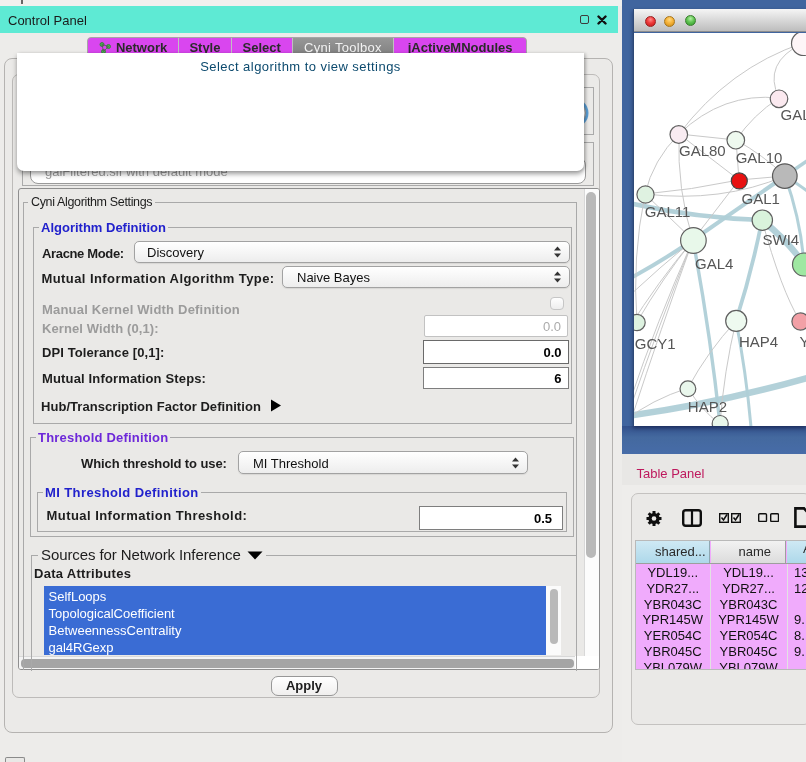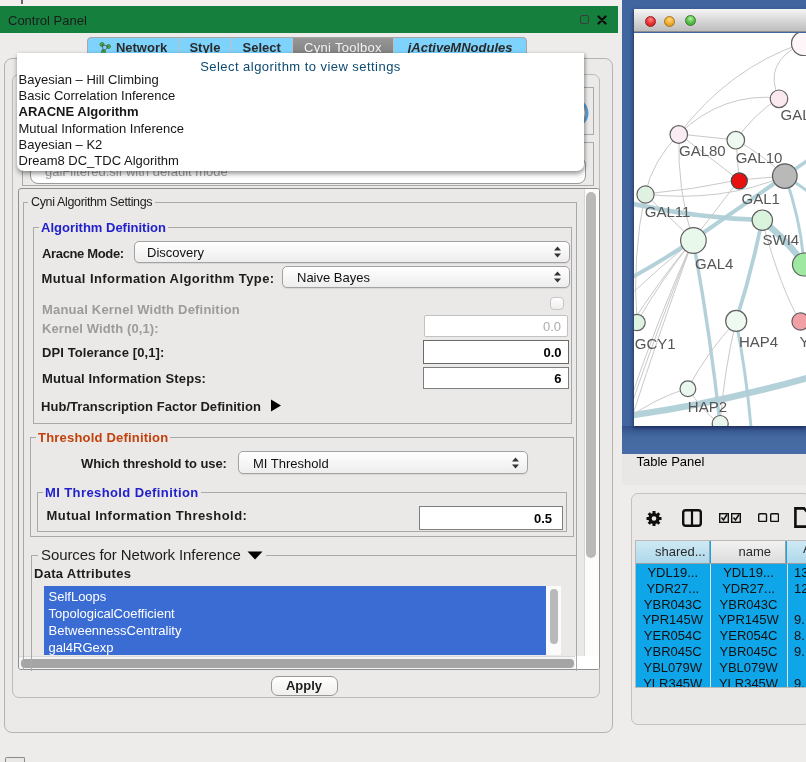--- a/index.html
+++ b/index.html
@@ -10,34 +10,34 @@
 .dis { color:#9b9b9b; }
 .combo {
   position:absolute; border:1px solid #a2a2a2; border-radius:5px;
   background:linear-gradient(#ffffff,#f7f7f7 45%,#ededed);
   box-shadow:0 1px 1px rgba(0,0,0,0.08);
 }
 .combo .ar { position:absolute; right:7px; top:50%; margin-top:-6px; width:9px; height:12px; }
 .combo .tx { position:absolute; left:12px; top:50%; transform:translateY(-50%); font-size:13px; color:#111; white-space:nowrap; }
 .tfield { position:absolute; background:#fff; }
 .tfield span { position:absolute; right:6px; top:50%; transform:translateY(-50%); font-size:13px; font-weight:600; }
-.seg { position:absolute; display:flex; background:#7dd3fc; border:1px solid #a6a6a6; border-radius:4px; overflow:hidden; }
+.seg { position:absolute; display:flex; background:#d946ef; border:1px solid #a6a6a6; border-radius:4px; overflow:hidden; }
 .seg > div { display:flex; align-items:center; justify-content:center; font-size:13px; font-weight:bold; color:#2b2b2b; border-right:1px solid #c0c0c0; }
-.seg > div:last-child { border-right:none;font-style:italic; }
+.seg > div:last-child { border-right:none; }
 .seg > div.sel { background:linear-gradient(#979797,#7e7e7e); color:#f2f2f2; }
 </style>
 </head>
 <body>
 
 <div class="abs" style="left:0;top:0;width:622px;height:762px;background:#edecea;">
 
   <div class="abs" style="left:0;top:0;width:622px;height:6px;background:#f1f0ee;"></div>
   <div class="abs" style="left:21px;top:0;width:2px;height:4px;background:#666;"></div>
 
-  <div class="abs" style="left:0;top:6px;width:618px;height:27px;background:#15803d;padding-left:34px;">
+  <div class="abs" style="left:0;top:6px;width:618px;height:27px;background:#5eead4;padding-left:34px;">
     <div class="abs" style="left:8px;top:7px;font-size:13px;color:#1b1b1b;">Control Panel</div>
 
     <div class="abs" style="left:580px;top:9px;width:9px;height:9px;border:1.4px solid #3c3c3c;border-radius:2px;"></div>
 
     <svg class="abs" style="left:596.5px;top:9px;" width="10" height="10" viewBox="0 0 10 10">
         <path d="M1.5 1.5 L8.5 8.5 M8.5 1.5 L1.5 8.5" stroke="#111" stroke-width="2.4" stroke-linecap="round"></path>
       </svg>
   </div>
 
   <div class="abs" style="left:4px;top:58px;width:608.5px;height:675px;background:#ebeae8;border:1px solid #b5b3b1;border-radius:8px;"></div>
@@ -103,21 +103,21 @@
   <div class="tfield" style="left:423px;top:366.5px;width:145.5px;height:22.5px;border:1px solid #7e7e7e;">
       <span style="color:#000;">6</span>
     </div>
 
   <div class="lbl abs" style="left:41px;top:399px;letter-spacing:0.05px;">Hub/Transcription Factor Definition</div>
   <svg class="abs" style="left:270px;top:399px;" width="12" height="13" viewBox="0 0 12 13">
       <path d="M1 0.5 L11 6.5 L1 12.5 Z" fill="#000"></path>
     </svg>
 
   <div class="abs" style="left:29.5px;top:436.5px;width:544px;height:100px;border:1px solid #a9a9a9;"></div>
-  <div class="abs" style="left:36px;top:429.5px;background:#eae9e7;padding:0 2px;font-size:13px;font-weight:bold;color:#c2410c;letter-spacing:0.2px;text-align:center;">Threshold Definition</div>
+  <div class="abs" style="left:36px;top:429.5px;background:#eae9e7;padding:0 2px;font-size:13px;font-weight:bold;color:#6d28d9;letter-spacing:0.2px;text-align:center;">Threshold Definition</div>
 
   <div class="lbl abs" style="left:81px;top:455.5px;letter-spacing:-0.1px;">Which threshold to use:</div>
   <div class="combo" style="left:238px;top:451px;width:290px;height:23px;text-decoration:underline;">
     <div class="tx" style="left:14px;">MI Threshold</div>
     <svg class="ar" viewBox="0 0 9 12">
         <path d="M4.5 0.5 L8 4.5 L1 4.5 Z" fill="#333"></path>
         <path d="M4.5 11.5 L8 7.5 L1 7.5 Z" fill="#333"></path>
       </svg>
   </div>
 
@@ -156,21 +156,20 @@
         </svg>
       Network</div>
     <div style="width:52.8px;">Style</div>
     <div style="width:61.3px;">Select</div>
     <div class="sel" style="width:101.9px;font-weight:normal;letter-spacing:0.3px;">Cyni Toolbox</div>
     <div style="width:132.3px;">jActiveMNodules</div>
   </div>
 
   <div class="abs" style="left:17px;top:52.8px;width:567px;height:118.2px;background:#fff;border-radius:0 0 7px 7px;box-shadow:0 3px 5px rgba(0,0,0,0.38),2px 0 3px rgba(0,0,0,0.12);z-index:50;">
     <div style="position:absolute;top:6px;left:0;width:100%;text-align:center;font-size:13px;color:#0c4a6e;letter-spacing:0.45px;">Select algorithm to view settings</div>
-    <div style="position:absolute;top:19.5px;left:1.5px;font-size:13px;color:#161616;line-height:16.1px;white-space:nowrap;">Bayesian – Hill Climbing<br>Basic Correlation Inference<br><b>ARACNE Algorithm</b><br>Mutual Information Inference<br>Bayesian – K2<br>Dream8 DC_TDC Algorithm</div>
   </div>
 </div>
 
 <div class="abs" style="left:622px;top:0;width:184px;height:762px;background:#eeedeb;">
 
   <div class="abs" style="left:0;top:0;width:184px;height:454px;background:#40659f;"></div>
   <div class="abs" style="left:0;top:426px;width:184px;height:28px;background:linear-gradient(#32508c,#44699f 40%,#476ca8);"></div>
 
   <div class="abs" style="left:11px;top:9px;width:173px;height:417px;border-left:1.5px solid #2e4976;box-shadow:0 2px 4px rgba(0,0,30,0.45);">
 
@@ -255,21 +254,21 @@
           <text x="0.8" y="315.5">GCY1</text>
           <text x="105" y="314">HAP4</text>
           <text x="165.5" y="314">YEL</text>
           <text x="53.8" y="378.5">HAP2</text>
         </g>
       </svg>
     </div>
   </div>
 
   <div class="abs" style="left:0;top:454px;width:184px;height:31px;background:#e8e7e5;">
-    <div class="abs" style="left:14.5px;top:0;font-size:13px;color:#000000;">Table Panel</div>
+    <div class="abs" style="left:14.5px;top:12px;font-size:13px;color:#be185d;">Table Panel</div>
   </div>
 
   <div class="abs" style="left:8.5px;top:492.5px;width:180px;height:232.5px;background:#eae9e7;border:1px solid #c4c2c0;border-radius:7px;"></div>
 
   <svg class="abs" style="left:24px;top:510px;" width="16" height="17" viewBox="0 0 16 17">
     <g fill="#0f0f0f">
         <circle cx="8" cy="8.5" r="5.6"></circle>
         <g stroke="#0f0f0f" stroke-width="3">
       <line x1="8" y1="1" x2="8" y2="16"></line>
           <line x1="0.5" y1="8.5" x2="15.5" y2="8.5"></line>
@@ -290,21 +289,21 @@
     <path d="M14.5 4.5 L16.5 7 L20 1.5" stroke="#0f0f0f" stroke-width="1.5" fill="none"></path>
   </svg>
   <svg class="abs" style="left:135.5px;top:513px;" width="21" height="9" viewBox="0 0 21 9">
     <rect x="0.7" y="0.7" width="7.8" height="7.8" rx="1" fill="none" stroke="#0f0f0f" stroke-width="1.4"></rect>
     <rect x="12.7" y="0.7" width="7.8" height="7.8" rx="1" fill="none" stroke="#0f0f0f" stroke-width="1.4"></rect>
   </svg>
   <svg class="abs" style="left:172px;top:507px;" width="14" height="21" viewBox="0 0 14 21">
     <path d="M1.4 1.4 L10 1.4 L13.8 5.5 L13.8 19.6 L1.4 19.6 Z" fill="none" stroke="#0f0f0f" stroke-width="2.6"></path>
   </svg>
 
-  <div class="abs" style="left:13px;top:539.5px;width:171px;height:148px;background:#0ea5e9;overflow:hidden;border:1px solid #b9b9b9;border-right:none;">
+  <div class="abs" style="left:13px;top:539.5px;width:171px;height:130px;background:#f0abfc;overflow:hidden;border:1px solid #b9b9b9;border-right:none;">
 
     <div class="abs" style="left:0;top:0;width:73.5px;height:22px;background:linear-gradient(#cfe9f4,#aed8ea);border-right:1px solid #8ea8b2;display:flex;align-items:center;justify-content:center;font-size:13px;color:#2a2a2a;">
         <span style="margin-left:16px;">shared...</span>
       </div>
     <div class="abs" style="left:74.5px;top:0;width:75.5px;height:22px;background:linear-gradient(#f2f2f2,#dcdcdc);border-right:1px solid #9e9e9e;display:flex;align-items:center;justify-content:center;font-size:13px;color:#2a2a2a;">
         <span style="margin-left:14px;">name</span>
       </div>
     <div class="abs" style="left:151px;top:0;width:21px;height:22px;background:linear-gradient(#cfe9f4,#aed8ea);font-size:13px;color:#2a2a2a;"><span style="margin-left:16px;">A</span></div>
     <div class="abs" style="left:0;top:22px;width:171px;height:1px;background:#9e9e9e;"></div>
 

